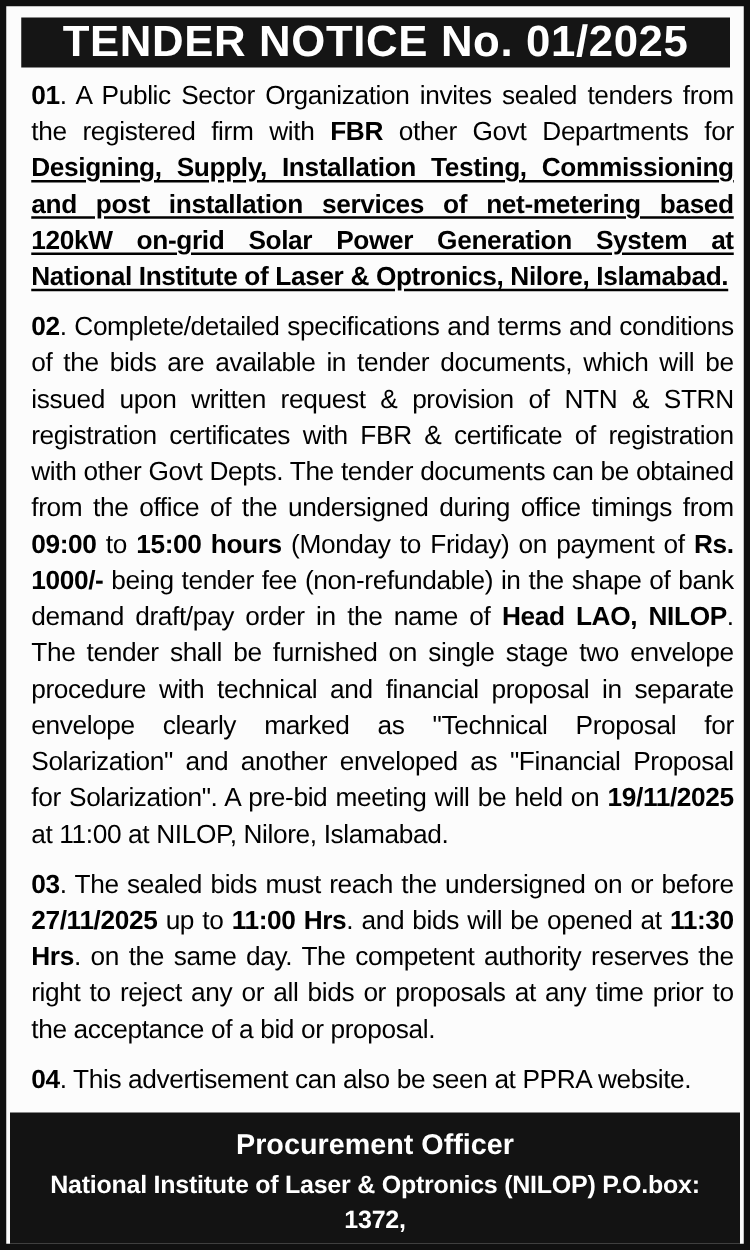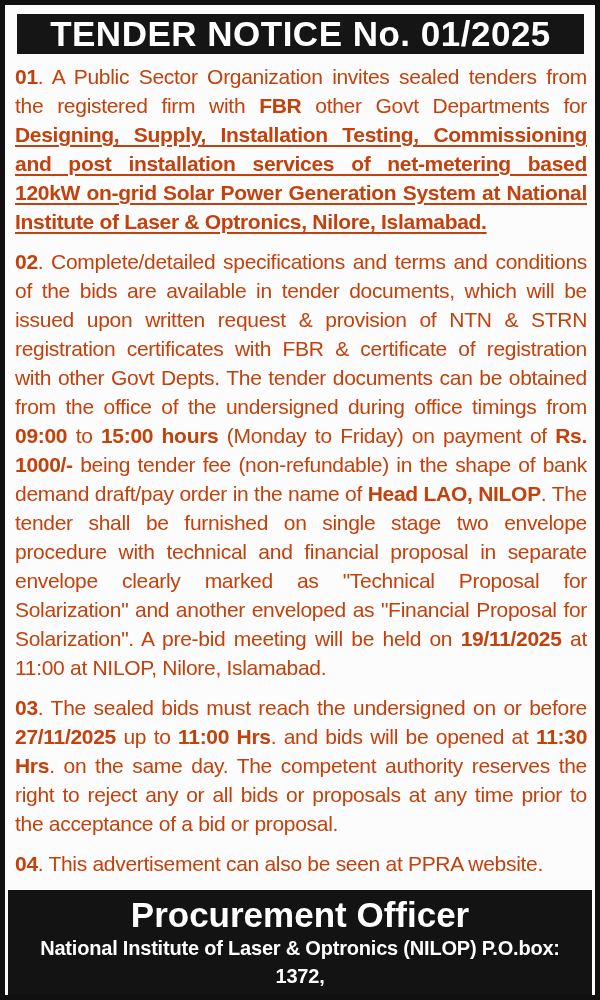--- a/index.html
+++ b/index.html
@@ -24,40 +24,40 @@
     height: 58px;
     display: flex;
     align-items: center;
     justify-content: center;
     font-size: 35px;
     font-weight: bold;
     letter-spacing: 0.5px;
     white-space: nowrap;
   }
   .notice-body {
-    padding: 2px 8px 0 10px;
-    color: #c2410c;
+    padding: 2px 8px 0 20px;
+    color: #000000;
     font-size: 21px;
     line-height: 29px;
     text-align: justify;
     letter-spacing: -0.3px;
   }
   .para { margin: 0 0 11px 0; }
   .para:last-child { margin-bottom: 12px; }
   .b { font-weight: bold; }
   .u { text-decoration: underline; text-underline-offset: 3px; }
   .footer {
     margin: auto 3px 2px 3px;
     background: #131313;
     color: #ffffff;
     text-align: center;
     padding: 6px 8px 9px 8px;
   }
   .signatory {
-    font-size: 35px;
+    font-size: 23px;
     font-weight: bold;
     line-height: 38px;
   }
   .addr {
     font-size: 20px;
     font-weight: bold;
     line-height: 28px;
     letter-spacing: -0.2px;
   }
 </style>

